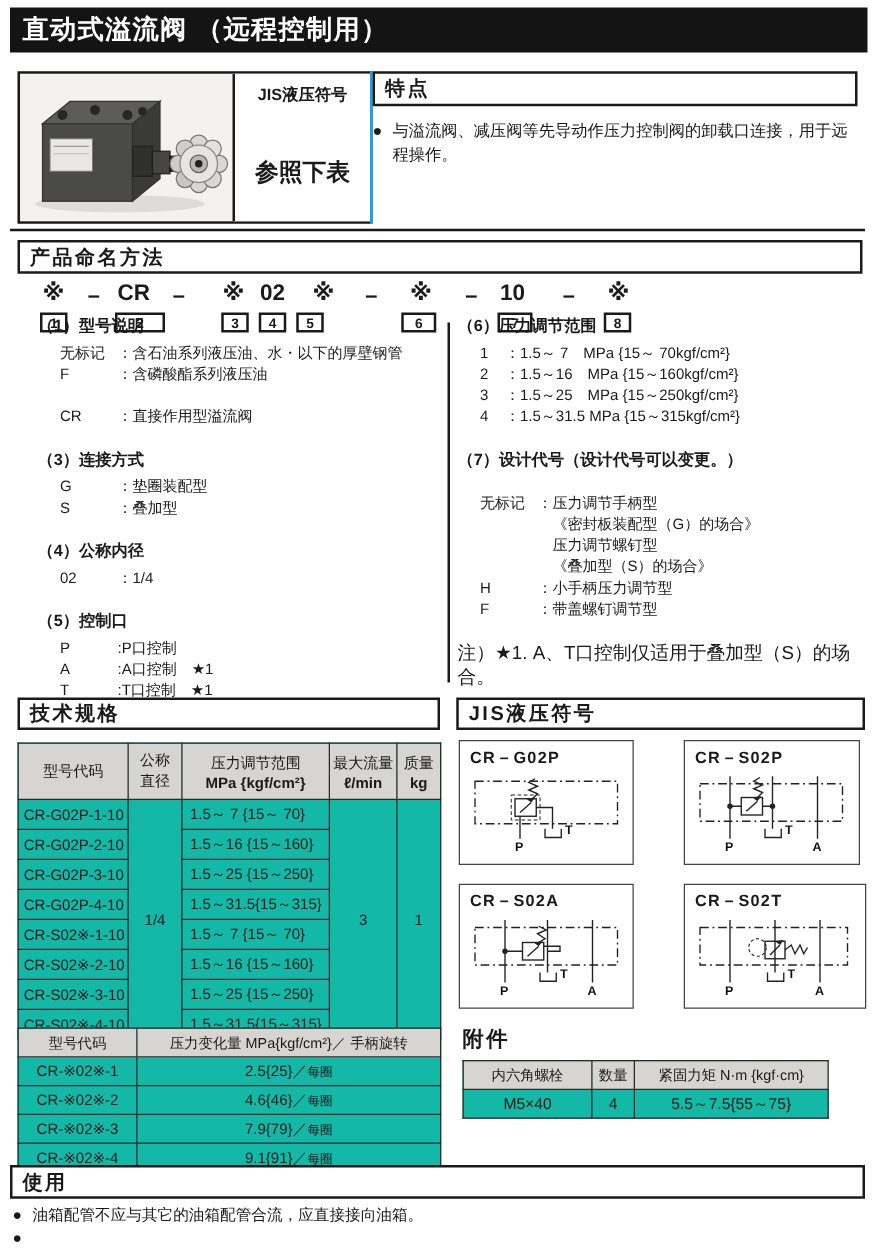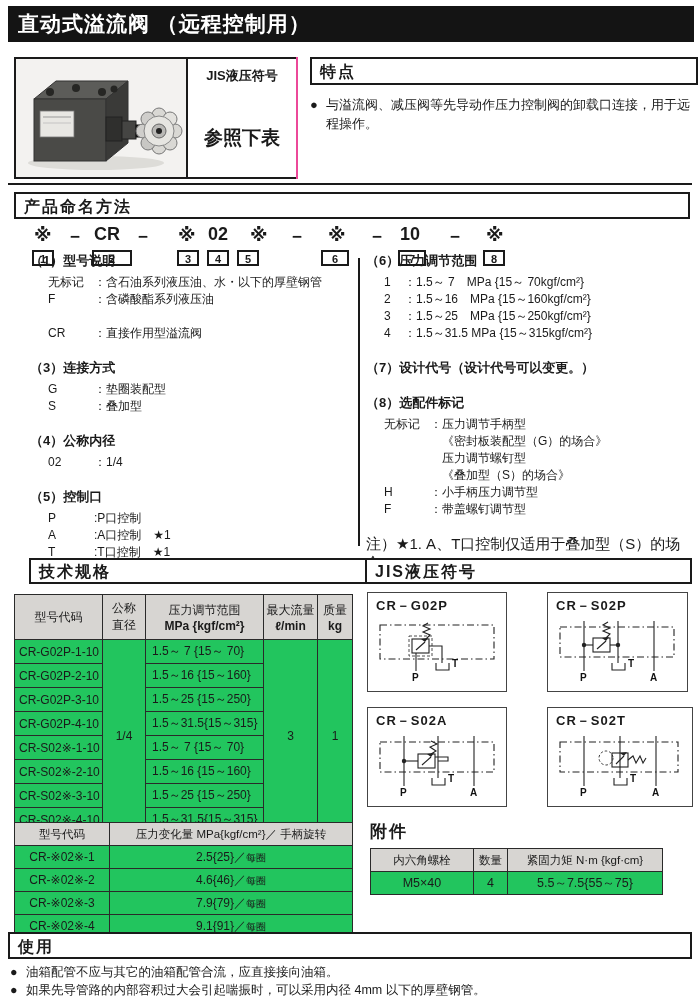--- a/index.html
+++ b/index.html
@@ -15,40 +15,40 @@
   }
   .hdrbox{
     border:2px solid #1a1a1a;background:#fff;font-weight:bold;font-size:16px;
     padding:2px 8px;box-sizing:border-box;letter-spacing:2px;
   }
   .photo-wrap{left:14px;top:57px;width:284px;height:122px;border:2px solid #1a1a1a;display:flex;box-sizing:border-box;background:#f3f2f0;}
   .photo-cell{width:170px;height:100%;}
   .cap-cell{flex:1;border-left:2px solid #1a1a1a;display:flex;flex-direction:column;justify-content:space-between;align-items:center;padding:8px 2px 26px 2px;box-sizing:border-box;background:#fff;}
   .cap-top{font-weight:bold;font-size:13px;}
   .cap-bot{font-weight:bold;font-size:19px;}
-  .features{left:296px;top:57px;width:396px;height:122px;border-left:2px solid #ec4899;padding-left:12px;box-sizing:border-box;}
+  .features{left:296px;top:57px;width:396px;height:122px;border-left:2px solid #0ea5e9;padding-left:0;box-sizing:border-box;}
   .features .hdrbox{width:388px;height:28px;line-height:22px;}
   .bullet-line{display:flex;margin-top:10px;width:380px;font-size:13px;line-height:19px;}
   .bullet-dot{width:16px;flex:none;}
   .divider{left:8px;top:183px;width:684px;height:2px;background:#1a1a1a;}
   .naming-hdr{left:14px;top:192px;width:676px;height:27px;line-height:21px;}
   .tok{position:absolute;top:224px;font-size:18px;font-weight:bold;letter-spacing:0;}
   .numbox{position:absolute;top:250px;height:16px;border:2px solid #1a1a1a;font-size:11px;font-weight:bold;text-align:center;line-height:15px;box-sizing:border-box;background:#fff;}
   .col-left{left:30px;top:252px;width:322px;}
   .col-right{left:366px;top:252px;width:328px;}
   .vdiv{left:358px;top:258px;width:2px;height:288px;background:#1a1a1a;}
   .nitem{margin-bottom:17px;}
   .ntitle{font-weight:bold;font-size:13px;margin-bottom:4px;}
   .nline{display:flex;line-height:17px;font-size:12px;padding-left:18px;}
   .k46{width:46px;flex:none;}
   .k20{width:20px;flex:none;}
   .note-line{font-size:15px;margin-top:3px;}
-  .spec-hdr{left:29px;top:558px;width:338px;height:26px;line-height:20px;}
+  .spec-hdr{left:14px;top:558px;width:338px;height:26px;line-height:20px;}
   .jis-hdr{left:365px;top:558px;width:327px;height:26px;line-height:20px;}
-  table{border-collapse:collapse;background:#22c55e;}
+  table{border-collapse:collapse;background:#14b8a6;}
   .t1{left:14px;top:594px;width:338px;table-layout:fixed;}
   .t1 th,.t1 td{border:1.5px solid #2a2a2a;}
   .t1 th{background:#d7d5d2;font-size:12px;font-weight:normal;height:42px;}
   .t1 .thb{font-weight:bold;}
   .t1 td{height:21px;font-size:12px;}
   .td-model{padding-left:4px;font-size:11.5px;}
   .td-press{padding-left:6px;}
   .td-c{text-align:center;}
   .t2{left:14px;top:822px;width:338px;table-layout:fixed;}
   .t2 th,.t2 td{border:1.5px solid #2a2a2a;height:20px;}
@@ -221,21 +221,20 @@
       </div>
     <div class="nline">
         <span class="k20">4</span>
         <span>：1.5～31.5 MPa {15～315kgf/cm²}</span>
       </div>
   </div>
   <div class="nitem">
     <div class="ntitle">（7）设计代号（设计代号可以变更。）</div>
   </div>
   <div class="nitem">
-    <div class="ntitle">（8）选配件标记</div>
     <div class="nline">
         <span class="k46">无标记</span>
         <span>：压力调节手柄型</span>
       </div>
     <div class="nline">
         <span class="k46"></span>
         <span>　《密封板装配型（G）的场合》</span>
       </div>
     <div class="nline">
         <span class="k46"></span>
@@ -465,15 +464,14 @@
   </table>
 
 <div class="abs hdrbox usage-hdr">使用</div>
 <div class="abs usage-bullets">
   <div class="ub">
     <span class="bullet-dot">●</span>
     <span>油箱配管不应与其它的油箱配管合流，应直接接向油箱。</span>
   </div>
   <div class="ub">
     <span class="bullet-dot">●</span>
-    <span>如果先导管路的内部容积过大会引起喘振时，可以采用内径 4mm 以下的厚壁钢管。</span>
   </div>
 </div>
 
 </body></html>

